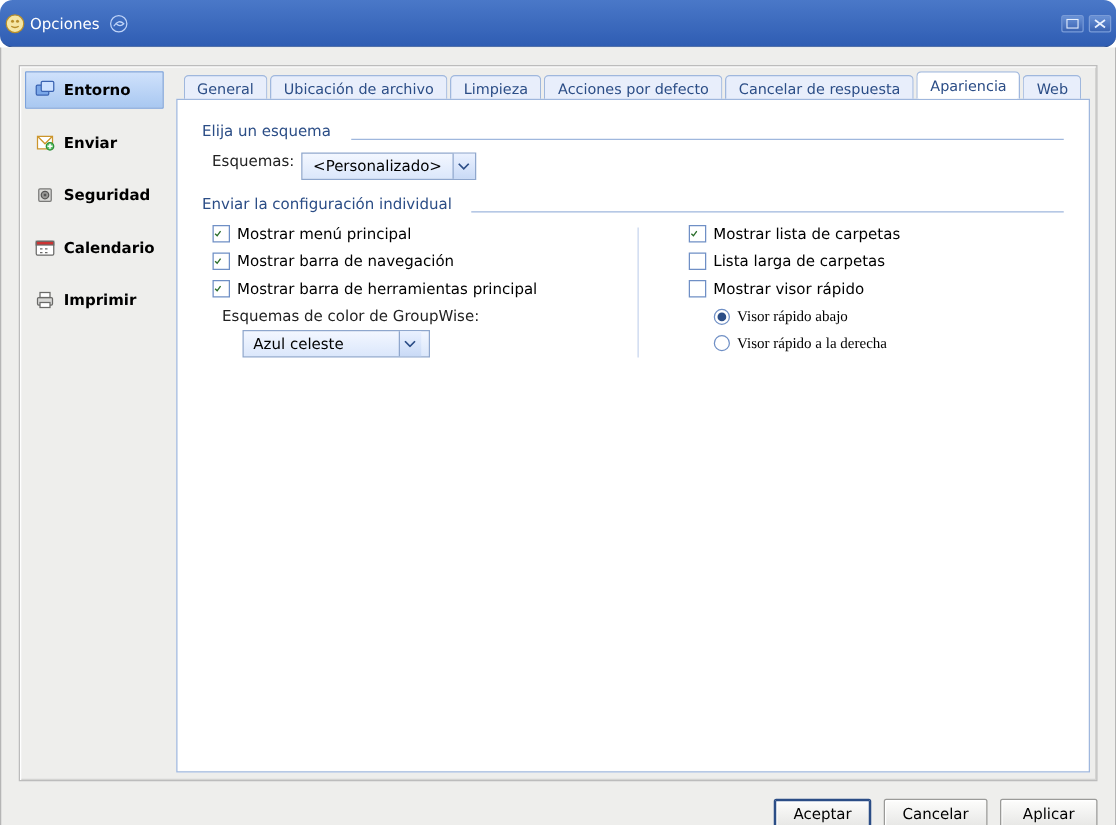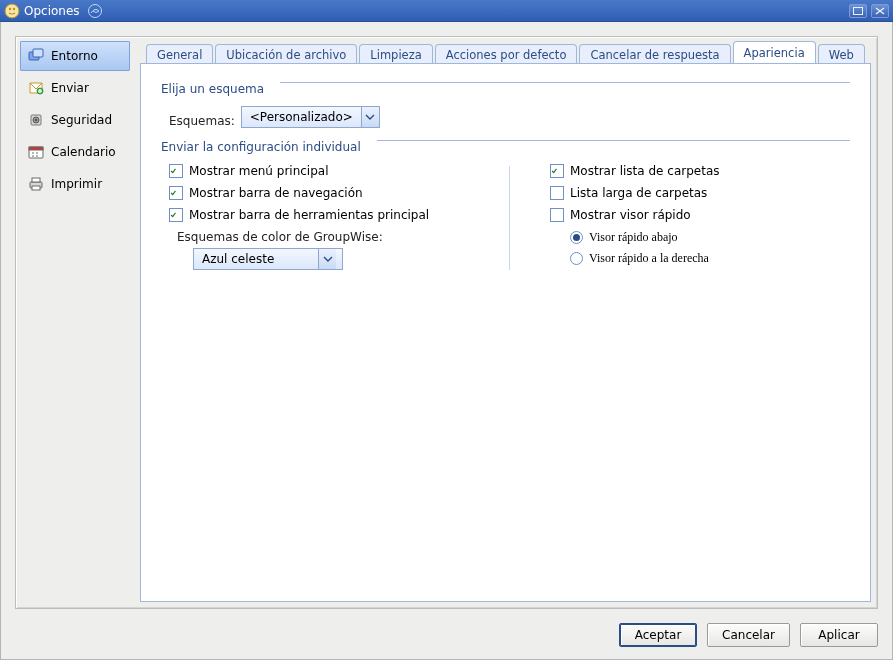--- a/index.html
+++ b/index.html
@@ -8,28 +8,29 @@
     font-family: "DejaVu Sans", "Liberation Sans", Arial, sans-serif;
     font-size: 12px;
     color: #000;
     background: #fff;
     width: 893px; height: 660px;
     overflow: hidden;
   }
 
   
   .titlebar {
-    height: 22px;
+    height: 38px;
     background: linear-gradient(to bottom, #4a78c8 0%, #2f5db3 100%);
     border-bottom: 1px solid #2a4f93;
     display: flex;
     align-items: center;
     padding: 0 4px;
     color: #fff;
     font-size: 12px;
+    border-radius: 10px;
   }
   .titlebar .app-icon {
     width: 16px; height: 16px; margin-right: 4px;
     display: inline-flex; align-items: center; justify-content: center;
   }
   .titlebar .title { flex: 0 0 auto; }
   .titlebar .decor-swirl {
     width: 18px; height: 18px; margin-left: 6px;
     display: inline-flex; align-items: center; justify-content: center;
     opacity: 0.9;
@@ -67,21 +68,22 @@
     display: flex;
     box-shadow: inset 1px 1px 0 #fff, inset -1px -1px 0 #d4d4d2;
     overflow: hidden;
   }
 
   .sidebar {
     width: 120px;
     padding: 4px 4px;
     display: flex;
     flex-direction: column;
-    gap: 2px;
+    gap: 12px;
+    font-weight: bold;
   }
   .side-item {
     height: 30px;
     display: flex;
     align-items: center;
     gap: 6px;
     padding: 0 6px;
     border: 1px solid transparent;
     border-radius: 1px;
     cursor: pointer;
@@ -150,31 +152,31 @@
   .group-label {
     color: #2b4d86;
     font-size: 12px;
     padding-right: 8px;
     background: #fff;
     position: relative;
     display: inline-block;
   }
   .group-line {
     display: flex;
-    align-items: flex-start;
+    align-items: flex-end;
     gap: 8px;
     margin-bottom: 10px;
   }
   .group-line .hr {
     flex: 1;
     height: 1px;
     background: #9fb7dd;
   }
 
-  .row { display: flex; align-items: flex-end; gap: 6px; margin-left: 8px; margin-bottom: 8px; }
+  .row { display: flex; align-items: flex-start; gap: 6px; margin-left: 8px; margin-bottom: 8px; }
   .label { color: #222; }
 
   
   .combo {
     display: inline-flex;
     align-items: center;
     height: 22px;
     border: 1px solid #8fa7cd;
     background: linear-gradient(to bottom,#f3f7ff,#dbe7fb);
   }

